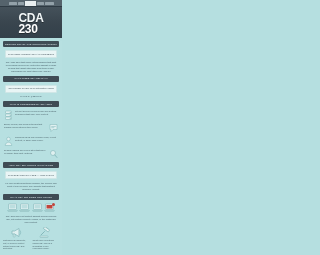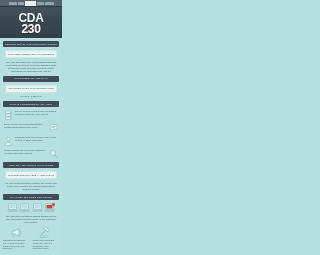--- a/index.html
+++ b/index.html
@@ -37,21 +37,21 @@
   }
   .deco{position:absolute;top:6px;display:block;}
   .deco .bar{height:1.5px;background:#6d7b84;margin-bottom:1.5px;border-radius:1px;}
   .deco-l{left:1px;}
   .deco-r{right:1px;}
   .deco .b1{width:9px;}
   .deco .b2{width:12px;}
   .deco .b3{width:7px;}
 
   .cda-title{
-    position:relative;z-index:4;text-align:center;line-height:1;
+    position:relative;z-index:4;text-align:left;line-height:1;
     text-shadow:0 1px 0 rgba(0,0,0,.35);
   }
   .cda-title .cda{
     display:block;color:#f2f7f8;font-weight:bold;font-size:12px;
     letter-spacing:-0.3px;
   }
   .cda-title .num{
     display:block;color:#ffffff;font-weight:bold;font-size:12px;
     letter-spacing:-0.3px;margin-top:-1px;
   }

